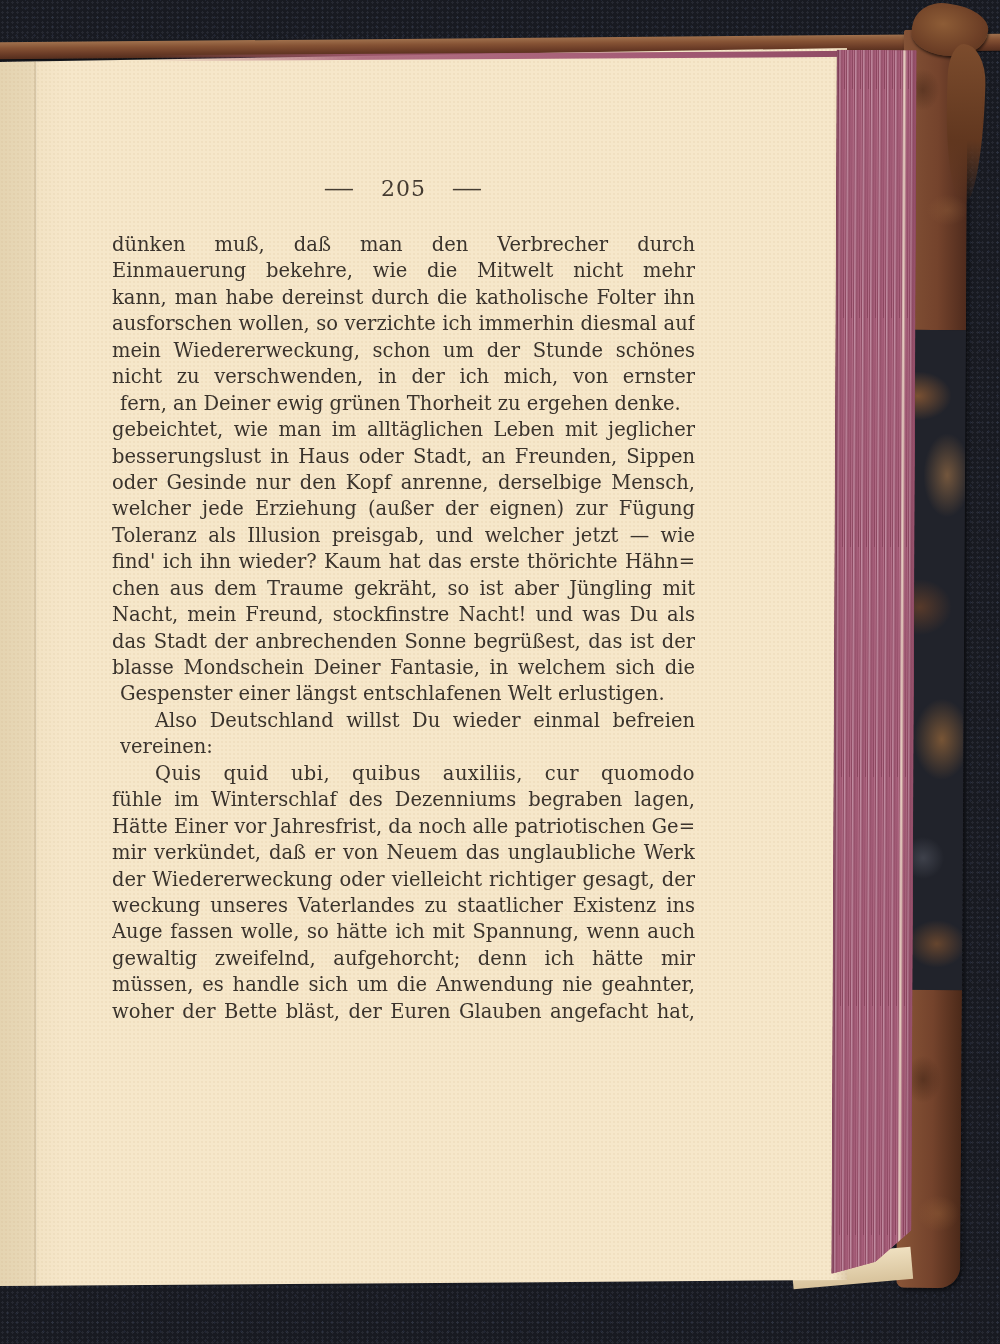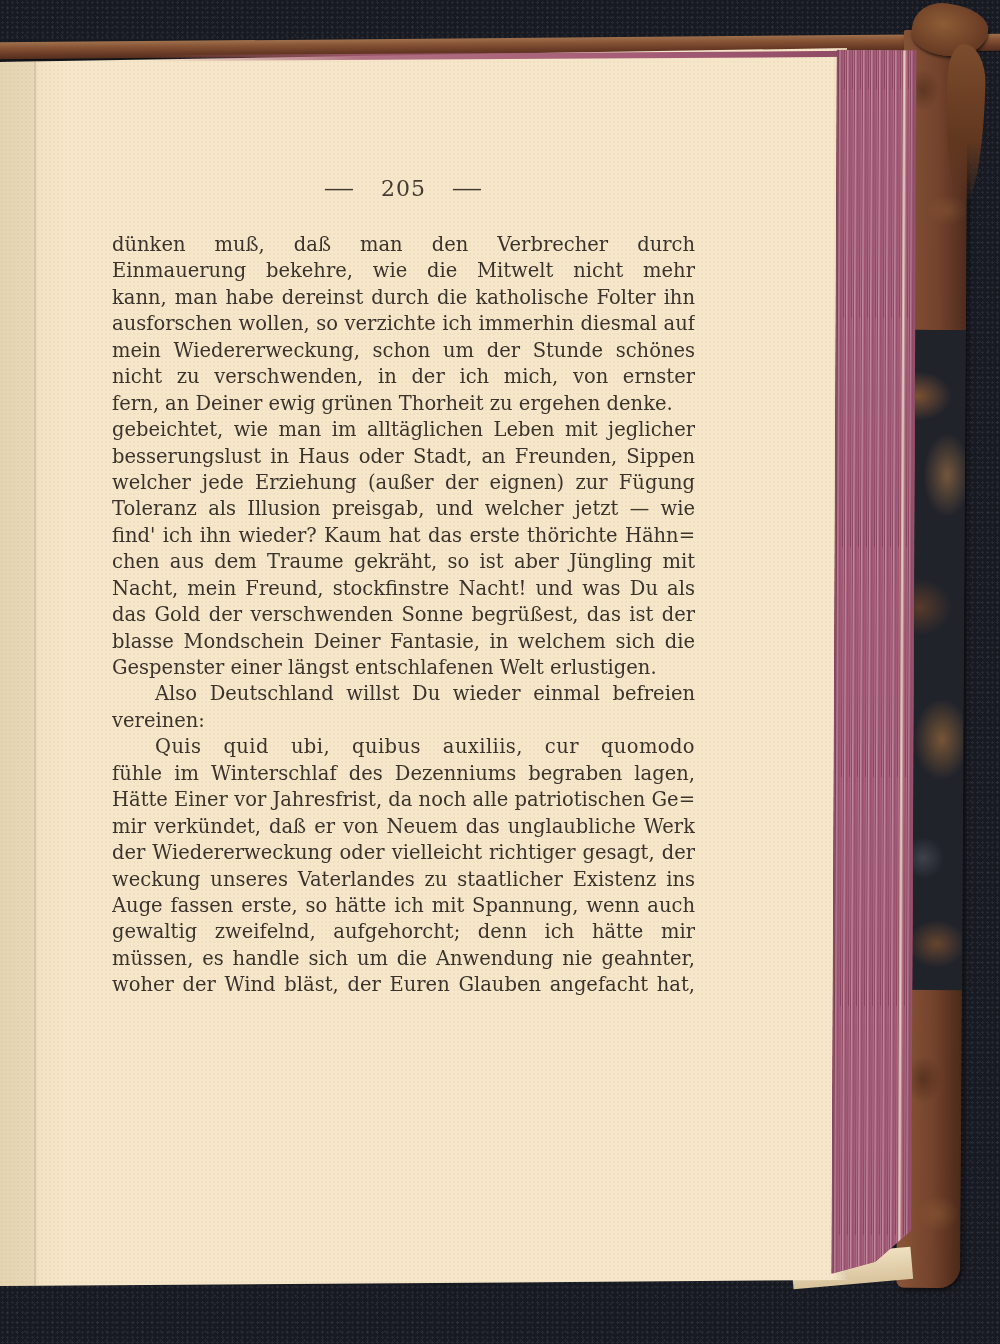--- a/index.html
+++ b/index.html
@@ -127,21 +127,21 @@
   }
   .page-number-row .dash{transform:scaleX(1.4);}
   .text-block{
     position:absolute;left:112px;top:188px;width:583px;
     color:var(--ink);font-size:19.5px;line-height:26.45px;
   }
   .line{
     height:26.45px;overflow:hidden;
     text-align:justify;text-align-last:justify;
   }
-  .line.nojust{text-align:left;text-align-last:left;}
+  .line.nojust{text-align:left;text-align-last:left;margin-left:8px;}
   .line.indent{padding-left:43px;}
   .line.latin{letter-spacing:.4px;}
 </style>
 </head>
 <body>
 
 <div class="scene">
 
   <div class="top-leather"></div>
 
@@ -169,39 +169,40 @@
     <div class="text-block">
         <div class="line">dünken muß, daß man den Verbrecher durch protestantische</div>
         <div class="line">Einmauerung bekehre, wie die Mitwelt nicht mehr glauben</div>
         <div class="line">kann, man habe dereinst durch die katholische Folter ihn</div>
         <div class="line">ausforschen wollen, so verzichte ich immerhin diesmal auf</div>
         <div class="line">mein Wiedererweckung, schon um der Stunde schönes Gut</div>
         <div class="line">nicht zu verschwenden, in der ich mich, von ernster Trübsal</div>
         <div class="line nojust">fern, an Deiner ewig grünen Thorheit zu ergehen denke.</div>
         <div class="line">gebeichtet, wie man im alltäglichen Leben mit jeglicher Ver=</div>
         <div class="line">besserungslust in Haus oder Stadt, an Freunden, Sippen</div>
+        <div class="line">oder Gesinde nur den Kopf anrenne, derselbige Mensch,</div>
         <div class="line">welcher jede Erziehung (außer der eignen) zur Fügung und</div>
         <div class="line">Toleranz als Illusion preisgab, und welcher jetzt — wie</div>
         <div class="line">find' ich ihn wieder? Kaum hat das erste thörichte Hähn=</div>
         <div class="line">chen aus dem Traume gekräht, so ist aber Jüngling mit</div>
         <div class="line">Nacht, mein Freund, stockfinstre Nacht! und was Du als</div>
-        <div class="line">das Gold der verschwenden Sonne begrüßest, das ist der</div>
+        <div class="line">das Stadt der anbrechenden Sonne begrüßest, das ist der</div>
         <div class="line">blasse Mondschein Deiner Fantasie, in welchem sich die</div>
         <div class="line nojust">Gespenster einer längst entschlafenen Welt erlustigen.</div>
         <div class="line indent">Also Deutschland willst Du wieder einmal befreien oder</div>
         <div class="line nojust">vereinen:</div>
         <div class="line indent latin">Quis quid ubi, quibus auxiliis, cur quomodo quando?</div>
         <div class="line">fühle im Winterschlaf des Dezenniums begraben lagen,</div>
         <div class="line">Hätte Einer vor Jahresfrist, da noch alle patriotischen Ge=</div>
         <div class="line">mir verkündet, daß er von Neuem das unglaubliche Werk</div>
         <div class="line">der Wiedererweckung oder vielleicht richtiger gesagt, der Er=</div>
         <div class="line">weckung unseres Vaterlandes zu staatlicher Existenz ins</div>
-        <div class="line">Auge fassen erste, so hätte ich mit Spannung, wenn auch</div>
+        <div class="line">Auge fassen wolle, so hätte ich mit Spannung, wenn auch</div>
         <div class="line">gewaltig zweifelnd, aufgehorcht; denn ich hätte mir denken</div>
         <div class="line">müssen, es handle sich um die Anwendung nie geahnter,</div>
-        <div class="line">woher der Wind bläst, der Euren Glauben angefacht hat,</div>
+        <div class="line">woher der Bette bläst, der Euren Glauben angefacht hat,</div>
       </div>
   </div>
 
   <div class="top-edge-pink"></div>
   <div class="fore-edge"></div>
 
 </div>
 
 </body></html>

